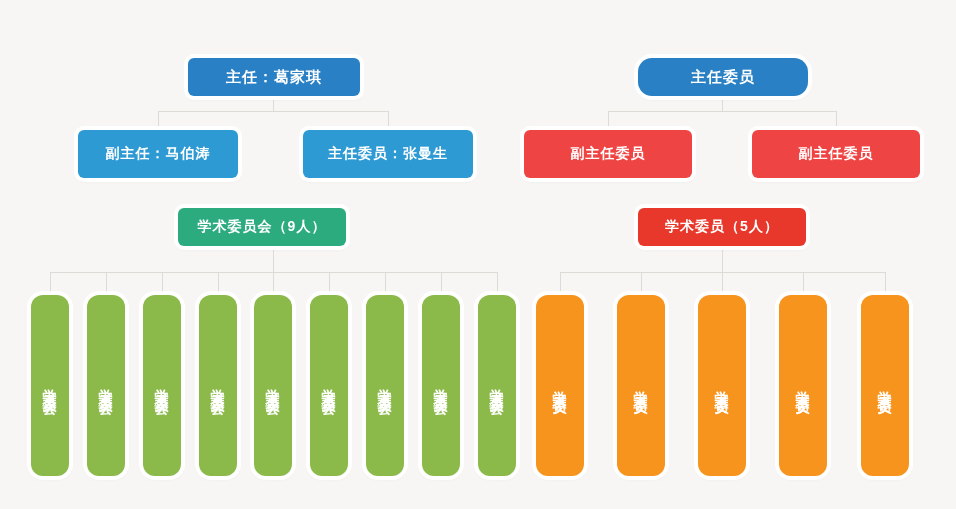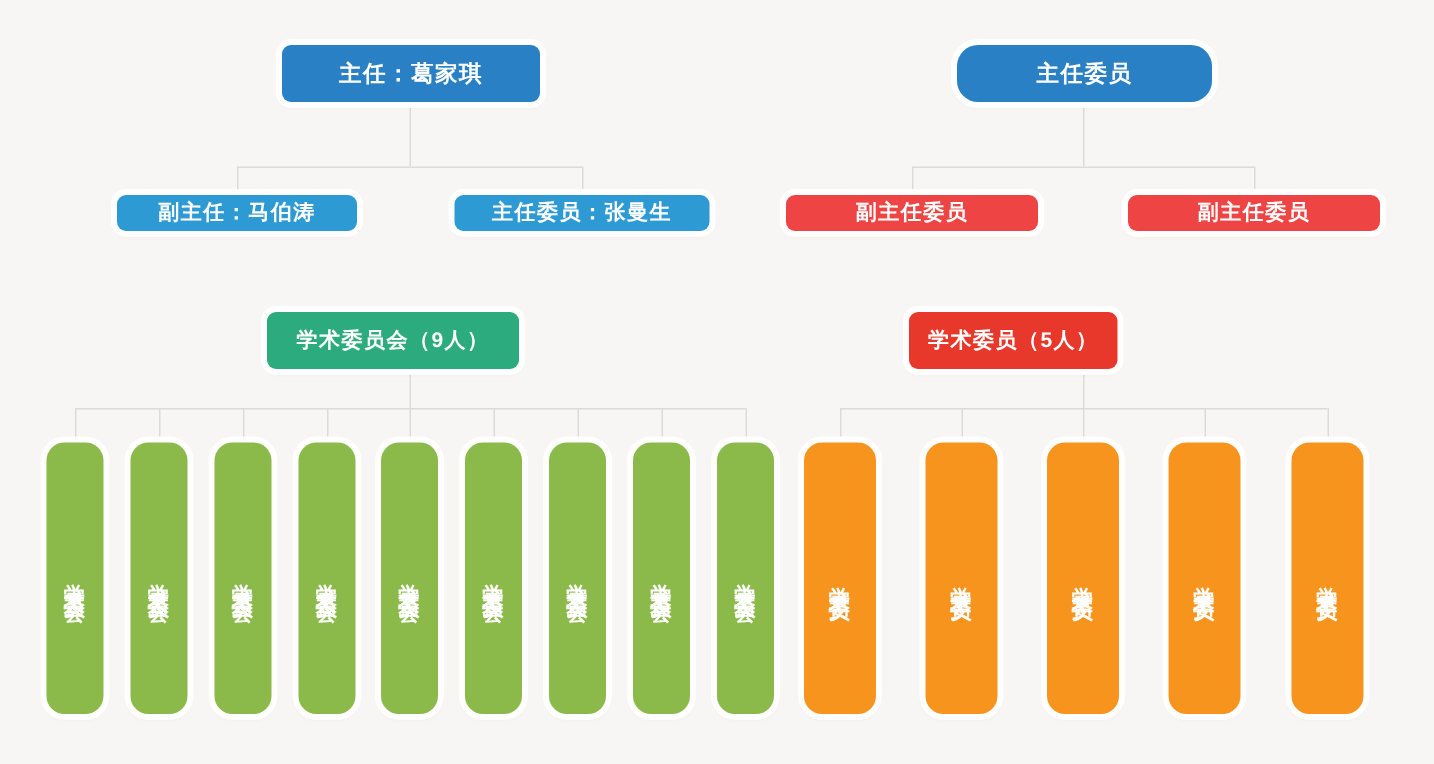--- a/index.html
+++ b/index.html
@@ -28,28 +28,28 @@
     justify-content: center;
     color: #ffffff;
     font-weight: bold;
     border-radius: 6px;
     background: #2980c4;
     box-shadow: 0 0 0 4px #ffffff, 0 2px 5px rgba(0,0,0,0.10);
     letter-spacing: 1px;
     z-index: 3;
   }
 
-  .node.blue-dark   { background: #2980c4; }
+  .node.blue-dark   { background: #2980c4; margin-top: 28px; }
   .node.blue-mid    { background: #2e9ad4; }
   .node.blue-light  { background: #ef4444; }
   .node.teal        { background: #2bab7e; }
   .node.red         { background: #e8382b; }
 
   .node.level-1 { font-size: 15px; height: 38px; top: 30px; }
-  .node.level-2 { font-size: 14px; height: 24px; top: 130px; }
+  .node.level-2 { font-size: 14px; height: 48px; top: 130px; }
   .node.level-3 { font-size: 14px; height: 38px; top: 208px; }
 
   
   .leaf {
     position: absolute;
     top: 295px;
     height: 181px;
     border-radius: 12px;
     box-sizing: border-box;
     display: flex;
@@ -155,21 +155,21 @@
   <div class="conn-v" style="left:608px; top:111px; height:19px;"></div>
   <div class="conn-v" style="left:836px; top:111px; height:19px;"></div>
 
   <div class="node blue-light level-2" style="left:524px; width:168px;">
     <span>副主任委员</span>
   </div>
   <div class="node blue-light level-2" style="left:752px; width:168px;">
     <span>副主任委员</span>
   </div>
 
-  <div class="node red level-3" style="left:606px; width:139px;">
+  <div class="node red level-3" style="left:638px; width:168px;">
     <span>学术委员（5人）</span>
   </div>
 
   <div class="conn-v" style="left:722px; top:246px; height:26px;"></div>
   <div class="conn-h" style="left:560px; top:272px; width:325px;"></div>
 
   <div class="conn-v" style="left:560px; top:272px; height:23px;"></div>
   <div class="conn-v" style="left:641px; top:272px; height:23px;"></div>
   <div class="conn-v" style="left:722px; top:272px; height:23px;"></div>
   <div class="conn-v" style="left:803px; top:272px; height:23px;"></div>

